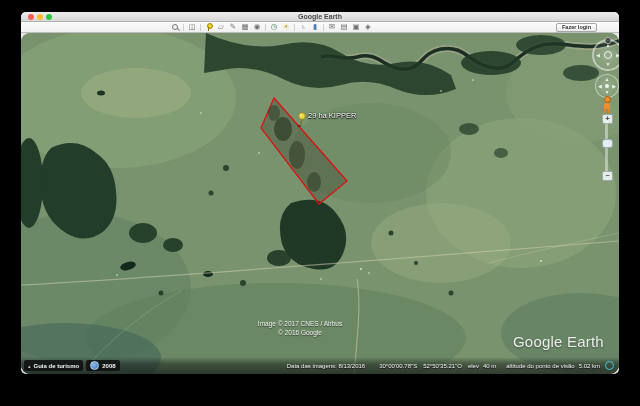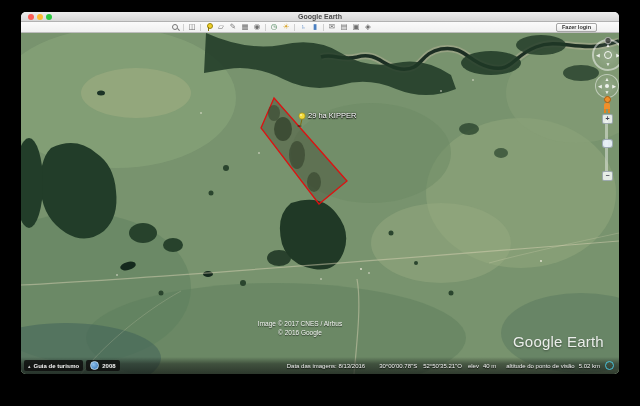--- a/index.html
+++ b/index.html
@@ -29,21 +29,21 @@
   .i-search::after{content:"";position:absolute;left:8px;top:7px;width:3px;height:1px;
      background:#777;transform:rotate(45deg);}
   .i-pin{position:relative;}
   .i-pin::before{content:"";position:absolute;left:4px;top:1px;width:4px;height:4px;
      background:#f0cf28;border:.5px solid #9a860f;border-radius:50%;}
   .i-pin::after{content:"";position:absolute;left:5px;top:5px;width:1px;height:4px;background:#8a7a10;}
   .login{position:absolute;right:22px;top:1px;height:7px;line-height:7px;padding:0 5px;
          font-size:5.5px;font-weight:bold;color:#333;border:1px solid #a6a6a6;border-radius:2px;
          background:linear-gradient(#fefefe,#e9e9e9);}
   
-  .map{position:absolute;left:0;top:21px;right:0;bottom:0;background:#78936e;overflow:hidden;}
+  .map{position:absolute;left:0;top:21px;right:0;bottom:0;background:#78936e;overflow:hidden;border-radius:9px;}
   .map svg.terrain{position:absolute;left:0;top:0;}
   .pm-label{position:absolute;left:287px;top:78px;font-size:7.5px;color:#fff;
             text-shadow:0 0 2px #000,0 1px 1px #000;white-space:nowrap;}
   .copyright{position:absolute;left:219px;top:286px;width:120px;text-align:center;font-size:6.5px;
              line-height:9px;color:rgba(255,255,255,.92);text-shadow:0 1px 1px rgba(0,0,0,.6);}
   .watermark{position:absolute;left:492px;top:300px;font-size:15px;color:rgba(255,255,255,.88);
              text-shadow:0 1px 2px rgba(0,0,0,.4);letter-spacing:.2px;}
   
   .look,.move{position:absolute;border-radius:50%;border:2px solid rgba(250,250,250,.5);
        background:radial-gradient(circle,rgba(255,255,255,.18),rgba(255,255,255,.03) 72%);}

